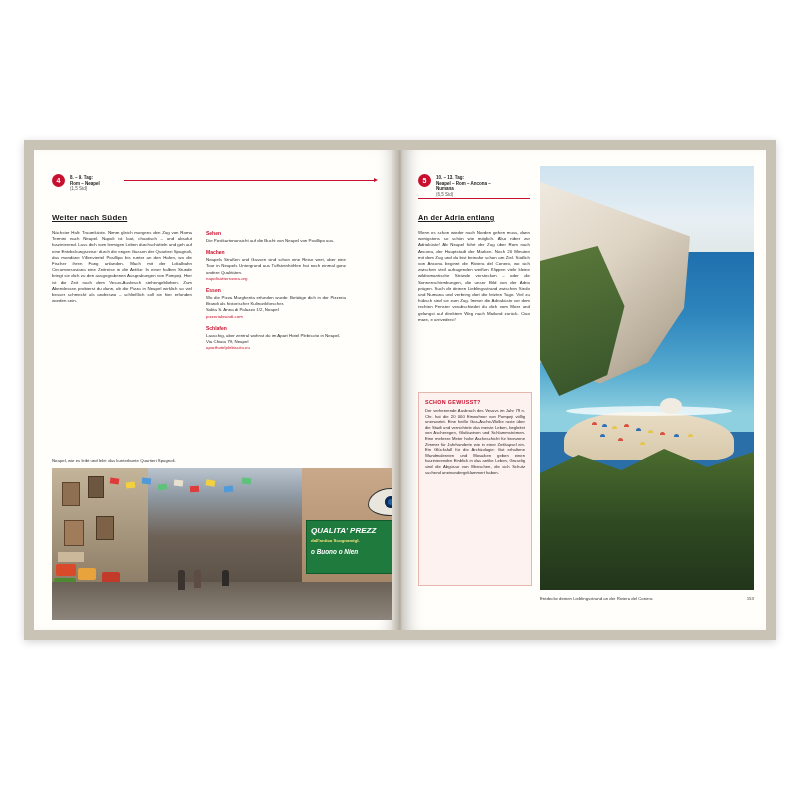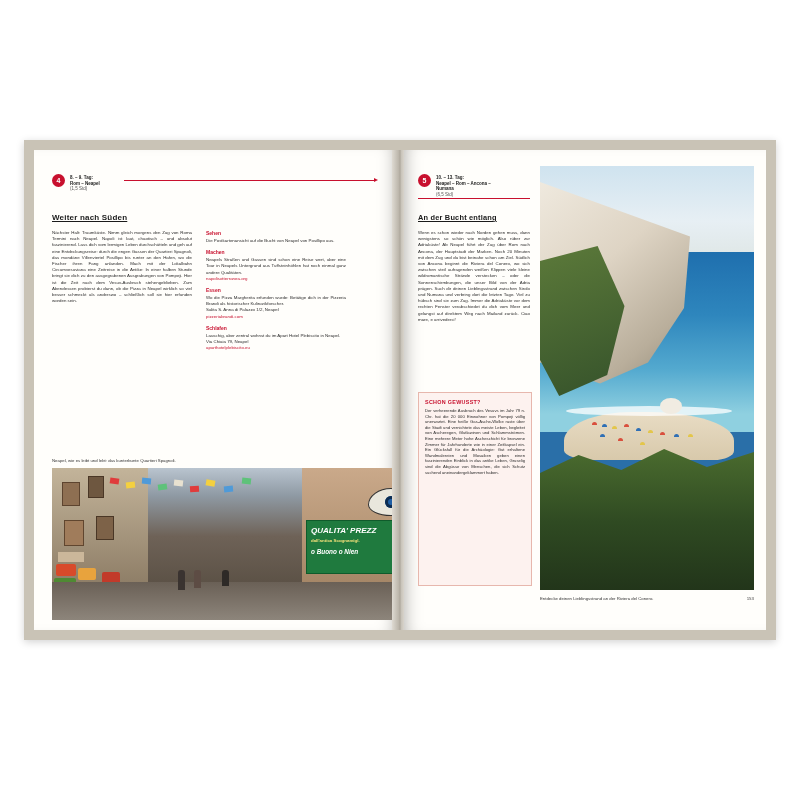--- a/index.html
+++ b/index.html
@@ -237,21 +237,21 @@
         <div class="daycircle">5</div>
         <div class="daytxt">
           <div>10. – 13. Tag:</div>
           <div>Neapel – Rom – Ancona –</div>
           <div>Numana</div>
           <div class="dim">(6,5 Std)</div>
         </div>
       </div>
       <div class="rule" style="left:14px;top:48px;width:112px;"></div>
 
-      <div class="h-title" style="position:absolute;left:14px;top:63px;font-size:7.4px;">An der Bucht entlang</div>
+      <div class="h-title" style="position:absolute;left:14px;top:63px;font-size:7.4px;">An der Adria entlang</div>
 
       <div class="col" style="left:14px;top:80px;width:112px;">
         <p class="body-txt">Wenn es schon wieder nach Norden gehen muss, dann wenigstens so schön wie möglich. Also rüber zur Adriaküste! Ab Neapel führt der Zug über Rom nach Ancona, der Hauptstadt der Marken. Noch 20 Minuten mit dem Zug und du bist beinahe schon am Ziel. Südlich von Ancona beginnt die Riviera del Conero, wo sich zwischen steil aufragenden weißen Klippen viele kleine wildromantische Strände verstecken – oder die Sonnenschirmbungen, die unser Bild von der Adria prägen. Such dir deinen Lieblingsstrand zwischen Sirolo und Numana und verbring dort die letzten Tage. Viel zu hübsch sind sie zum Zug. Immer die Adriaküste vor dem rechten Fenster verabschiedet du dich vom Meer und gelangst auf direktem Weg nach Mailand zurück. Ciao mare, e arrivederci!</p>
       </div>
 
       <div class="infobox">
         <div style="padding:6px;">
           <h4>SCHON GEWUSST?</h4>
           <p>Der verheerende Ausbruch des Vesuvs im Jahr 79 n. Chr. hat die 20 000 Einwohner von Pompeji völlig unerwartet. Eine heiße Gas-Asche-Wolke raste über die Stadt und vernichtete das meiste Leben, begleitet von Ascheregen, Glutlawinen und Schlammströmen. Eine mehrere Meter hohe Ascheschicht für bronzene Zimmer für Jahrhunderte wie in einer Zeitkapsel ein. Ein Glücksfall für die Archäologie: Gut erhaltene Wandmalereien und Mosaiken geben einen faszinierenden Einblick in das antike Leben, Gruselig sind die Abgüsse von Menschen, die sich Schutz suchend aneinandergeklammert haben.</p>
         </div>

